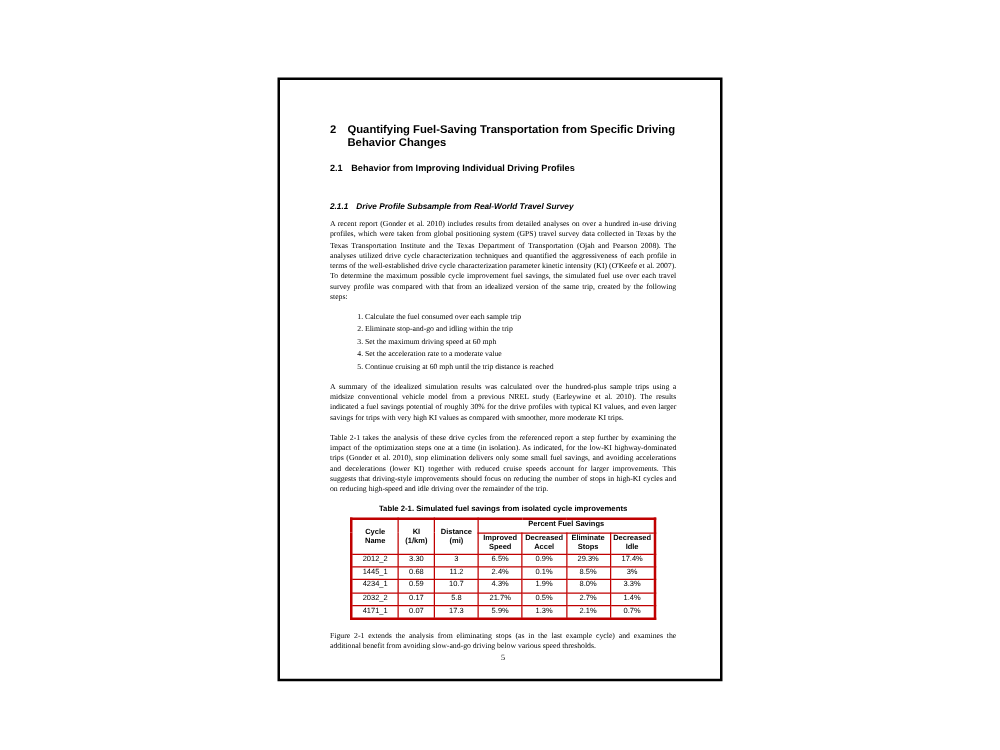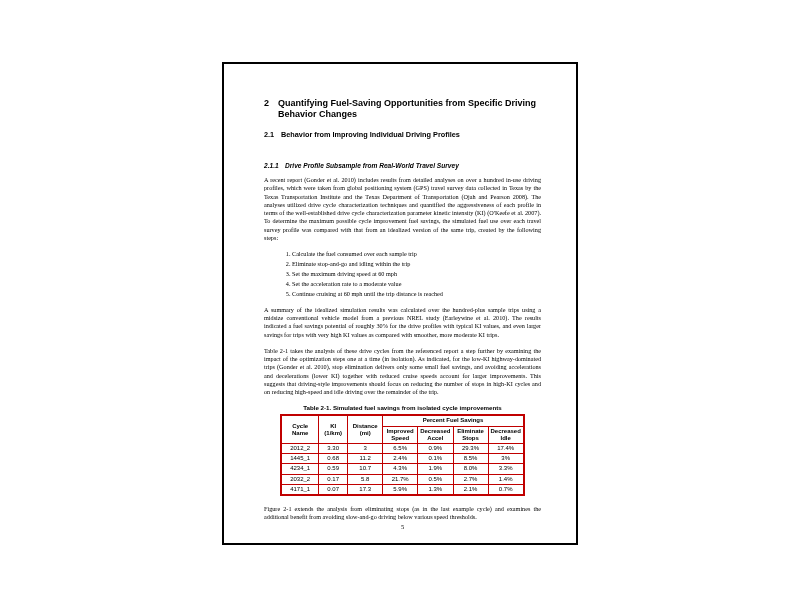--- a/index.html
+++ b/index.html
@@ -95,21 +95,21 @@
 </style>
 </head>
 <body>
 
 <div class="canvas">
   <div class="page">
     <div class="content">
 
       <div class="h1">
         <span class="hnum">2</span>
-        <span class="htext">Quantifying Fuel-Saving Opportunities from Specific Driving Behavior Changes</span>
+        <span class="htext">Quantifying Fuel-Saving Transportation from Specific Driving Behavior Changes</span>
       </div>
 
       <div class="h2">
         <span class="hnum">2.1</span>
         <span class="htext">Behavior from Improving Individual Driving Profiles</span>
       </div>
 
       <div class="h3">
         <span class="hnum">2.1.1</span>
         <span class="htext">Drive Profile Subsample from Real-World Travel Survey</span>

